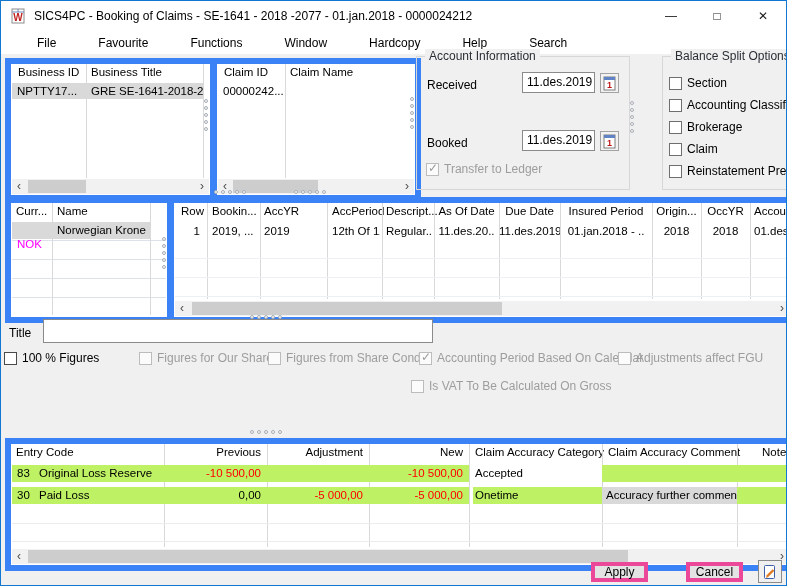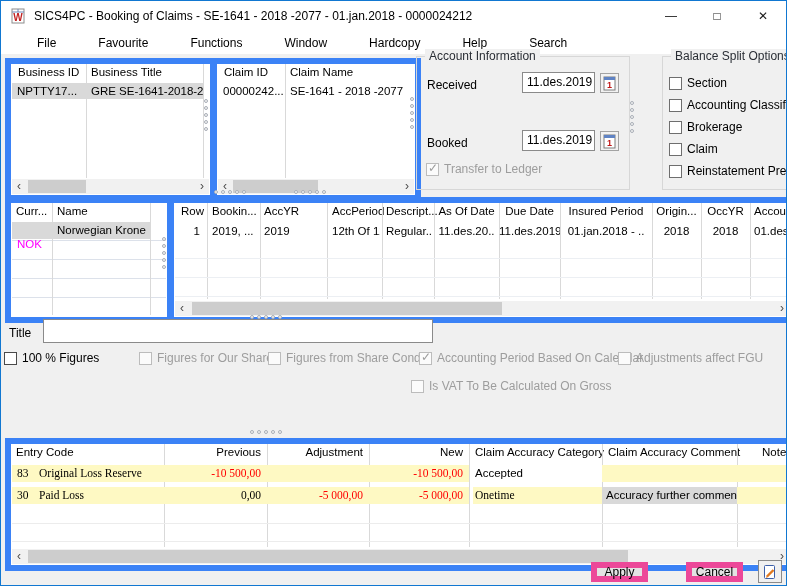--- a/index.html
+++ b/index.html
@@ -17,21 +17,21 @@
   
   .panel{position:absolute;background:#fff;border:6px solid #3b82f6;}
   .hcell{position:absolute;top:2px;white-space:nowrap;font-size:11.5px;}
   .gcell{position:absolute;white-space:nowrap;overflow:hidden;font-size:11.5px;line-height:16px;}
   .vline{position:absolute;width:1px;background:#d9d9d9;}
   .sel-row{position:absolute;background:#d9d9d9;}
   .num{text-align:right;}
   .ctr{text-align:center;}
   .red{color:#ff0000;}
   .magenta{color:#ff00ff;}
-  .ylw{background:#fef9c3;font-family:Liberation Serif, serif;}
+  .ylw{background:#bef264;}
   .gry{background:#d9d9d9;}
   
   .hscroll{position:absolute;left:1px;right:1px;bottom:1px;height:15px;background:#f1f1f1;}
   .hs-arrow{position:absolute;top:0;width:14px;height:15px;text-align:center;line-height:14px;font-size:12px;color:#4a4a4a;}
   .hs-thumb{position:absolute;top:1px;height:13px;background:#cdcdcd;}
   
   .groupbox{position:absolute;border:1px solid #d7d7d7;}
   .groupbox-label{position:absolute;top:-8px;left:8px;background:#f0f0f0;padding:0 4px;color:#2a2e35;white-space:nowrap;}
   
   .cb{position:absolute;display:flex;align-items:flex-start;}
@@ -39,21 +39,21 @@
   .cb-box.dis{border-color:#bcbcbc;background:#fbfbfb;}
   .cb-check{position:absolute;left:1px;top:-2px;font-size:12px;line-height:13px;color:#9d9d9d;}
   .cb-label{margin-left:5px;line-height:13px;white-space:nowrap;}
   .cb-label.dis{color:#9d9d9d;}
   
   .date-input{position:absolute;box-sizing:border-box;background:#fff;border:1px solid #8a8a8a;padding:2px 4px;line-height:15px;}
   .cal-btn{position:absolute;width:19px;height:20px;box-sizing:border-box;background:#f2f2f2;border:1px solid #a3a3a3;display:flex;align-items:center;justify-content:center;}
   .text-input{position:absolute;box-sizing:border-box;background:#fff;border:1px solid #8a8a8a;}
   .field-label{position:absolute;white-space:nowrap;}
   
-  .btn{position:absolute;box-sizing:border-box;background:#e3e3e3;border:6px solid #ec4899;display:flex;align-items:center;justify-content:center;}
+  .btn{position:absolute;box-sizing:border-box;background:#e3e3e3;border:4px solid #ec4899;display:flex;align-items:center;justify-content:center;}
   .icon-btn{position:absolute;box-sizing:border-box;background:#f0f0f0;border:1px solid #8a8a8a;display:flex;align-items:center;justify-content:center;}
   
   .grip-v,.grip-h{position:absolute;display:flex;gap:3px;}
   .grip-v{flex-direction:column;}
   .grip-h{flex-direction:row;}
   .dot{width:4px;height:4px;box-sizing:border-box;border:1px solid #a9aeb7;border-radius:50%;background:#f4f4f4;}
   .rowlines{position:absolute;left:1px;right:1px;background:repeating-linear-gradient(to bottom,transparent 0px,transparent 18px,#dce1ea 18px,#dce1ea 19px);}
   .hline{position:absolute;height:1px;background:#ececec;}
 </style>
 </head>
@@ -102,21 +102,20 @@
       <div class="hs-thumb" style="left:16px;width:58px;"></div>
       <span class="hs-arrow" style="right:0;">›</span>
     </div>
   </div>
 
   <div class="panel" style="left:210px;top:57px;width:198px;height:131px;">
     <span class="hcell" style="left:7px;">Claim ID</span>
     <span class="hcell" style="left:73px;">Claim Name</span>
     <div class="vline" style="left:68px;top:0;height:114px;"></div>
     <span class="gcell" style="left:6px;top:19px;width:60px;">00000242...</span>
-    <span class="gcell" style="left:73px;top:19px;width:120px;">SE-1641 - 2018 -2077</span>
     <div class="hscroll">
       <span class="hs-arrow" style="left:0;">‹</span>
       <div class="hs-thumb" style="left:15px;width:85px;"></div>
       <span class="hs-arrow" style="right:0;">›</span>
     </div>
   </div>
 
   <div class="groupbox" style="left:415px;top:55px;width:212px;height:132px;">
     <span class="groupbox-label">Account Information</span>
     <span class="field-label" style="left:10px;top:21px;">Received</span>

